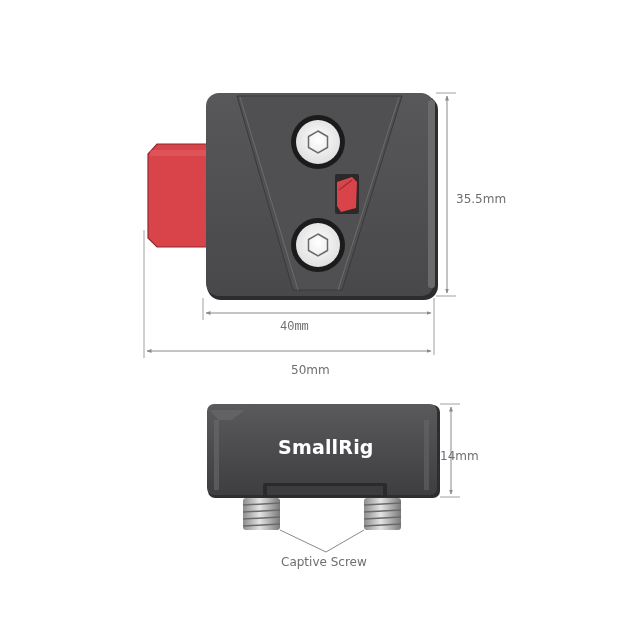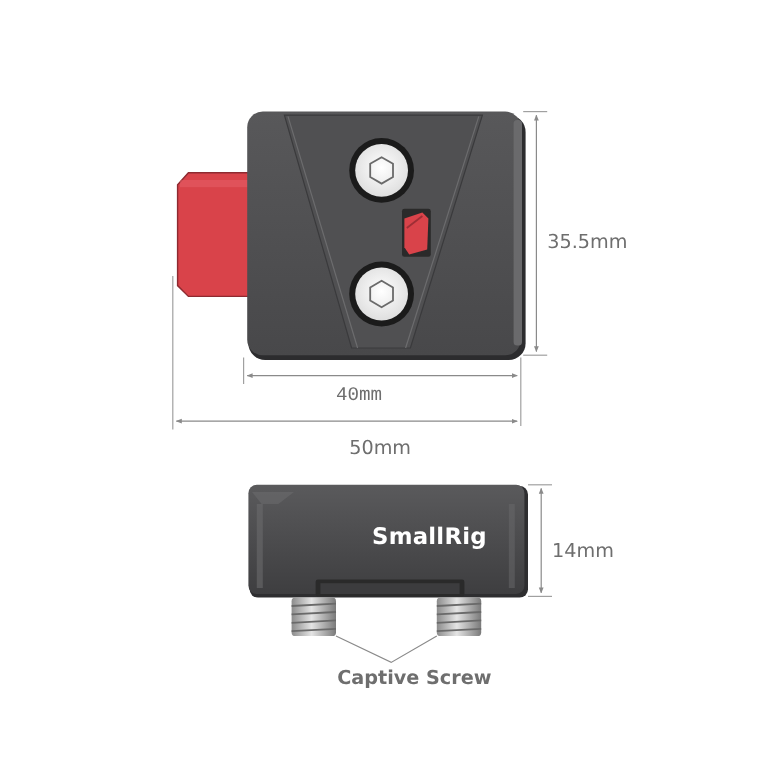--- a/index.html
+++ b/index.html
@@ -1,19 +1,19 @@
 <!DOCTYPE html>
 <html><head>
 <meta charset="utf-8">
 <style>
   html, body { margin: 0; padding: 0; background: #ffffff; }
   body { width: 640px; height: 640px; position: relative; overflow: hidden; font-family: "DejaVu Sans", sans-serif; }
   svg.canvas { position: absolute; left: 0; top: 0; }
-  .dim-label { position: absolute; color: #6e6e6e; font-size: 16px; font-family: "DejaVu Sans", sans-serif; white-space: nowrap; }
-  .brand { position: absolute; color: #ffffff; font-family: "DejaVu Sans", sans-serif; font-size: 19px; font-weight: bold; letter-spacing: 0.2px; margin-left: 32px; }
+  .dim-label { position: absolute; color: #6e6e6e; font-size: 12px; font-family: "DejaVu Sans", sans-serif; white-space: nowrap; }
+  .brand { position: absolute; color: #ffffff; font-family: "DejaVu Sans", sans-serif; font-size: 19px; font-weight: bold; letter-spacing: 0.2px; }
 </style>
 </head>
 <body>
 
 <svg class="canvas" width="640" height="640" viewBox="0 0 640 640">
   <defs>
     <linearGradient id="bodyGrad" x1="0" y1="0" x2="0" y2="1">
       <stop offset="0" stop-color="#58585a"></stop>
       <stop offset="1" stop-color="#48484a"></stop>
     </linearGradient>
@@ -123,15 +123,15 @@
   <g>
     <line x1="440" y1="404" x2="460" y2="404" stroke="#a0a0a0" stroke-width="1"></line>
     <line x1="440" y1="497" x2="460" y2="497" stroke="#a0a0a0" stroke-width="1"></line>
     <line x1="451" y1="407" x2="451" y2="494" stroke="#8a8a8a" stroke-width="1" marker-start="url(#arr)" marker-end="url(#arr)"></line>
   </g>
 </svg>
 
 <div class="dim-label" style="left:456px; top:192px;">35.5mm</div>
 <div class="dim-label" style="left:280px; top:320px;font-family:Liberation Mono, monospace;">40mm</div>
 <div class="dim-label" style="left:291px; top:363px;">50mm</div>
-<div class="dim-label" style="left:460px; top:449px;">14mm</div>
+<div class="dim-label" style="left:440px; top:449px;">14mm</div>
 <div class="brand" style="left:278px; top:436px;">SmallRig</div>
-<div class="dim-label" style="left:281px; top:555px;font-weight:bold;">Captive Screw</div>
+<div class="dim-label" style="left:281px; top:555px;">Captive Screw</div>
 
 </body></html>

